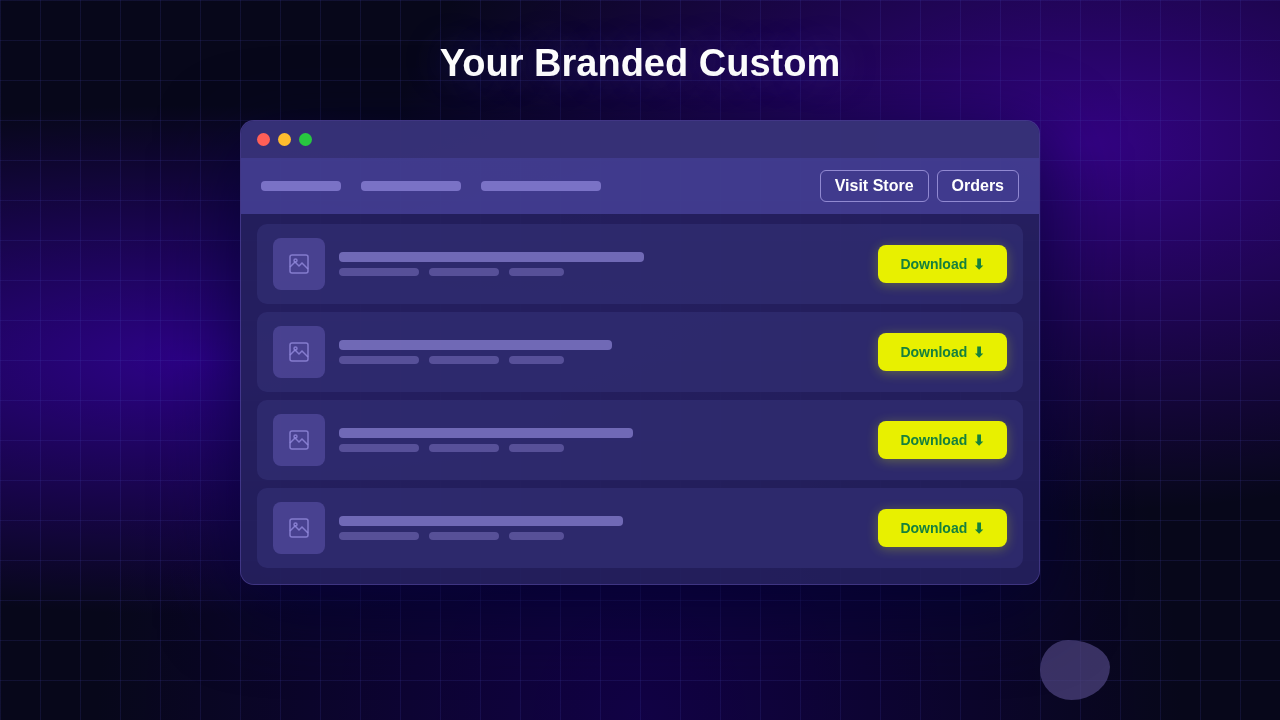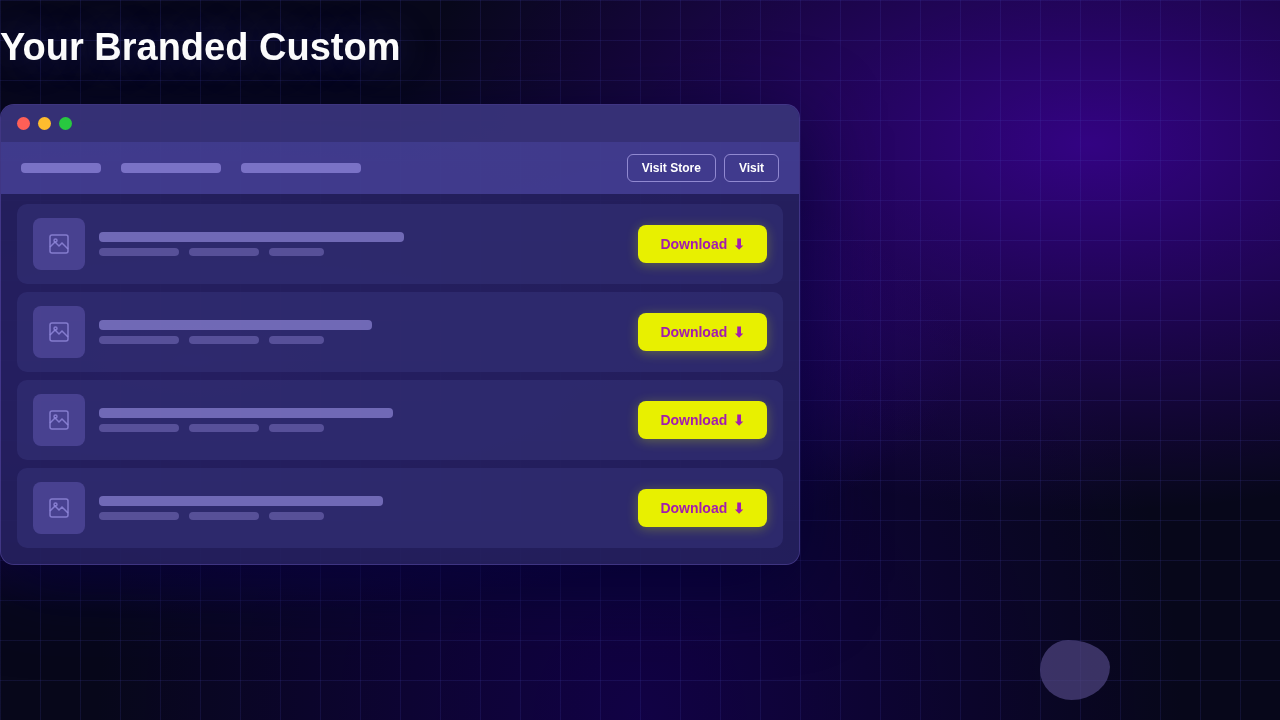--- a/index.html
+++ b/index.html
@@ -32,24 +32,24 @@
         linear-gradient(rgba(80, 80, 200, 0.15) 1px, transparent 1px),
         linear-gradient(90deg, rgba(80, 80, 200, 0.15) 1px, transparent 1px);
       background-size: 40px 40px;
     }
 
     .content {
       position: relative;
       z-index: 1;
       display: flex;
       flex-direction: column;
-      align-items: flex-start;
+      align-items: center;
       width: 100%;
       height: 100%;
-      padding-top: 24px;
+      padding-top: 40px;
     }
 
     .page-title {
       color: #ffffff;
       font-size: 38px;
       font-weight: 800;
       text-align: center;
       line-height: 1.25;
       margin-bottom: 32px;
       text-shadow: 0 0 40px rgba(100, 100, 255, 0.4);
@@ -109,21 +109,21 @@
     }
 
     .nav-actions {
       display: flex;
       gap: 8px;
     }
 
     .nav-btn {
       padding: 6px 14px;
       border-radius: 6px;
-      font-size: 12px;
+      font-size: 16px;
       font-weight: 600;
       cursor: pointer;
       border: 1px solid rgba(200, 190, 255, 0.6);
       background: transparent;
       color: #fff;
     }
 
     
     .file-list {
       padding: 10px 16px 16px;
@@ -180,21 +180,21 @@
     }
 
     .file-meta-bar {
       height: 8px;
       background: rgba(150, 140, 220, 0.4);
       border-radius: 4px;
     }
 
     .download-btn {
       background: #e8f000;
-      color: #a21caf;
+      color: #15803d;
       font-weight: 800;
       font-size: 14px;
       padding: 11px 22px;
       border-radius: 8px;
       border: none;
       cursor: pointer;
       display: flex;
       align-items: center;
       gap: 6px;
       white-space: nowrap;
@@ -236,21 +236,21 @@
     <div class="browser-content">
 
       <div class="nav-bar">
         <div class="nav-links">
           <div class="nav-link-placeholder" style="width:80px;"></div>
           <div class="nav-link-placeholder" style="width:100px;"></div>
           <div class="nav-link-placeholder" style="width:120px;"></div>
         </div>
         <div class="nav-actions">
           <button class="nav-btn">Visit Store</button>
-          <button class="nav-btn">Visit</button>
+          <button class="nav-btn">Orders</button>
         </div>
       </div>
 
       <div class="file-list">
 
         <div class="file-item">
           <div class="file-thumb">
             <svg viewBox="0 0 24 24" fill="none" stroke="rgba(180,170,255,0.8)" stroke-width="1.5">
               <rect x="3" y="3" width="18" height="18" rx="2"></rect>
               <path d="M3 15l5-5 4 4 3-3 6 6"></path>

